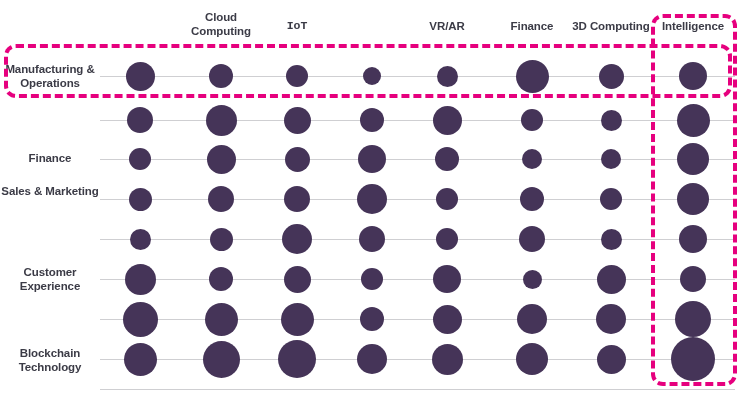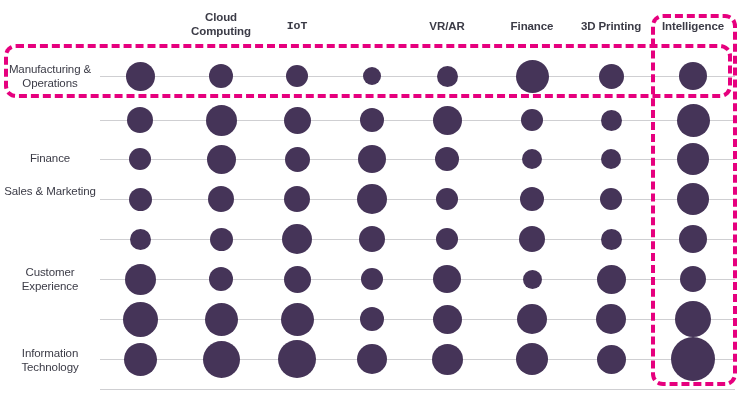--- a/index.html
+++ b/index.html
@@ -29,21 +29,21 @@
     color: #3b3b46;
     line-height: 14px;
     letter-spacing: -0.1px;
   }
 
   
   .row-label {
     position: absolute;
     text-align: center;
     font-size: 11.5px;
-    font-weight: normal;
+    font-weight: bold;
     color: #3b3b46;
     line-height: 14px;
     letter-spacing: -0.1px;
     left: 0;
     width: 100px;
   }
 
   
   .row-line {
     position: absolute;
@@ -79,28 +79,28 @@
 </style>
 </head>
 <body>
 
 <div id="chart-root">
 
   <div class="col-header" style="left:181px; top:10px; width:80px;">Cloud Computing</div>
   <div class="col-header" style="left:257px; top:19px; width:80px;font-family:Liberation Mono, monospace;">IoT</div>
   <div class="col-header" style="left:407px; top:19px; width:80px;">VR/AR</div>
   <div class="col-header" style="left:492px; top:19px; width:80px;">Finance</div>
-  <div class="col-header" style="left:567px; top:19px; width:88px;">3D Printing</div>
+  <div class="col-header" style="left:567px; top:19px; width:88px;">3D Computing</div>
   <div class="col-header" style="left:648px; top:19px; width:90px;">Intelligence</div>
 
   <div class="row-label" style="top:62px;">Manufacturing &amp; Operations</div>
   <div class="row-label" style="top:151px;">Finance</div>
   <div class="row-label" style="top:184px;">Sales &amp; Marketing</div>
   <div class="row-label" style="top:265px;">Customer Experience</div>
-  <div class="row-label" style="top:346px;">Information Technology</div>
+  <div class="row-label" style="top:346px;">Blockchain Technology</div>
 
   <div class="row-line" style="left:100px; width:635px; top:76px;"></div>
   <div class="row-line" style="left:100px; width:635px; top:120px;"></div>
   <div class="row-line" style="left:100px; width:635px; top:159px;"></div>
   <div class="row-line" style="left:100px; width:635px; top:199px;"></div>
   <div class="row-line" style="left:100px; width:635px; top:239px;"></div>
   <div class="row-line" style="left:100px; width:635px; top:279px;"></div>
   <div class="row-line" style="left:100px; width:635px; top:319px;"></div>
   <div class="row-line" style="left:100px; width:635px; top:359px;"></div>
 

